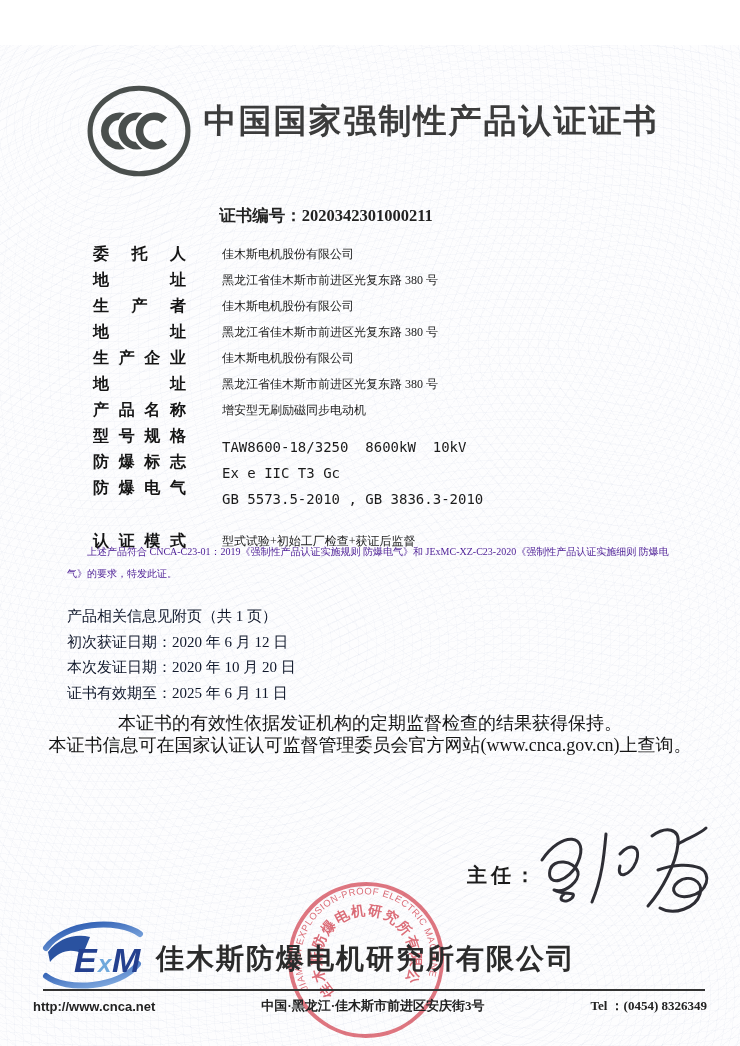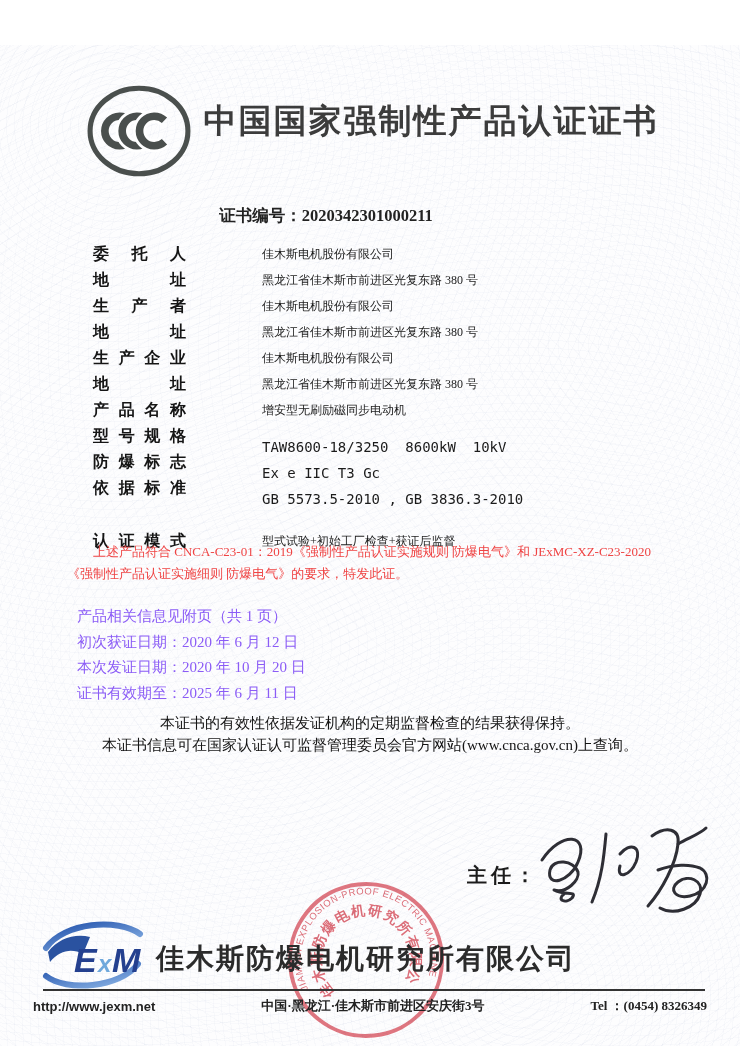--- a/index.html
+++ b/index.html
@@ -13,31 +13,31 @@
       repeating-radial-gradient(circle at 35% 60%, rgba(150,165,200,0.045) 0 1px, transparent 1px 9px),
       repeating-radial-gradient(circle at 70% 95%, rgba(150,165,200,0.05)  0 1px, transparent 1px 8px),
       #fdfdfe;}
   .ccc-logo{position:absolute;left:86px;top:82px;width:106px;height:98px;}
   .title{position:absolute;left:178px;top:99px;width:506px;text-align:center;
          font-family:"Liberation Sans",sans-serif;font-size:33px;font-weight:600;
          letter-spacing:2px;color:#3c3c3c;white-space:nowrap;}
   .certno{position:absolute;left:0;top:165px;width:652px;text-align:center;
           font-size:16.5px;font-weight:600;color:#222;margin-top:40px;}
   .fields{position:absolute;left:93px;top:241px;width:585px;}
-  .field-row{display:flex;height:26px;align-items:center;gap:40px;}
+  .field-row{display:flex;height:26px;align-items:center;}
   .field-row.gap{margin-top:27px;}
   .flabel{display:inline-block;width:93px;flex:0 0 93px;font-weight:700;font-size:16px;
           text-align:justify;text-align-last:justify;color:#151515;}
   .fvalue{margin-left:36px;font-size:12px;white-space:pre-wrap;color:#1b1b1b;}
   .fvalue.mono{font-family:"DejaVu Sans Mono",monospace;font-size:14px;margin-top:22px;}
-  .statement{position:absolute;left:67px;top:541px;width:606px;font-size:13px;
-             line-height:21.5px;text-indent:2em;color:#ef4444;}
-  .infoblock{position:absolute;left:77px;top:604px;font-size:15px;line-height:25.5px;color:#8b5cf6;}
+  .statement{position:absolute;left:67px;top:541px;width:606px;font-size:10px;
+             line-height:21.5px;text-indent:2em;color:#4c1d95;}
+  .infoblock{position:absolute;left:67px;top:604px;font-size:15px;line-height:25.5px;color:#0f172a;}
   .footnotes{position:absolute;left:0;top:712px;width:740px;text-align:center;
-             font-size:15px;line-height:22px;color:#141414;}
+             font-size:18px;line-height:22px;color:#141414;}
   .sig-label{position:absolute;left:467px;top:862px;font-size:20px;font-weight:700;
              letter-spacing:4px;color:#1b1b1b;}
   .sig-svg{position:absolute;left:528px;top:820px;width:190px;height:105px;}
   .seal-svg{position:absolute;left:282px;top:874px;width:168px;height:172px;
             mix-blend-mode:multiply;opacity:.92;}
   .jexm-logo{position:absolute;left:36px;top:918px;width:114px;height:74px;}
   .company{position:absolute;left:156px;top:940px;font-family:"Liberation Sans",sans-serif;
            font-size:28px;font-weight:600;letter-spacing:2px;color:#2b2b2b;white-space:nowrap;}
   .divider{position:absolute;left:43px;top:989px;width:662px;height:2px;background:#333;}
   .footer-row{position:absolute;left:33px;top:997px;width:674px;display:flex;
@@ -96,21 +96,21 @@
     </div>
     <div class="field-row">
       <span class="flabel">型号规格</span>
       <span class="fvalue mono">TAW8600-18/3250  8600kW  10kV</span>
     </div>
     <div class="field-row">
       <span class="flabel">防爆标志</span>
       <span class="fvalue mono">Ex e IIC T3 Gc</span>
     </div>
     <div class="field-row">
-      <span class="flabel">依据标准</span>
+      <span class="flabel">防爆电气</span>
       <span class="fvalue mono">GB 5573.5-2010 , GB 3836.3-2010</span>
     </div>
     <div class="field-row gap">
       <span class="flabel">认证模式</span>
       <span class="fvalue">型式试验+初始工厂检查+获证后监督</span>
     </div>
   </div>
 
   <div class="statement">上述产品符合 CNCA-C23-01：2019《强制性产品认证实施规则 防爆电气》和 JExMC-XZ-C23-2020《强制性产品认证实施细则 防爆电气》的要求，特发此证。</div>
 
@@ -166,17 +166,17 @@
     <path d="M102,46 C84,70 30,74 10,58" fill="none" stroke="url(#jexmBlue)" stroke-width="6" stroke-linecap="round"></path>
     <path d="M12,34 C22,20 40,15 54,19 L47,36 C36,30 24,32 14,44 Z" fill="#2a52a0"></path>
     <text x="38" y="54" font-family="Liberation Sans, sans-serif" font-style="italic" font-weight="bold" font-size="34" fill="#24408f">E</text>
     <text x="62" y="54" font-family="Liberation Sans, sans-serif" font-style="italic" font-weight="bold" font-size="24" fill="#6fa8dc">x</text>
     <text x="76" y="54" font-family="Liberation Sans, sans-serif" font-style="italic" font-weight="bold" font-size="34" fill="#24408f">M</text>
   </svg>
 
   <div class="company">佳木斯防爆电机研究所有限公司</div>
   <div class="divider"></div>
   <div class="footer-row">
-    <span class="f-url">http://www.jexm.net</span>
+    <span class="f-url">http://www.cnca.net</span>
     <span class="f-addr">中国·黑龙江·佳木斯市前进区安庆街3号</span>
     <span class="f-tel">Tel ：(0454) 8326349</span>
   </div>
 </div>
 
 </body></html>

